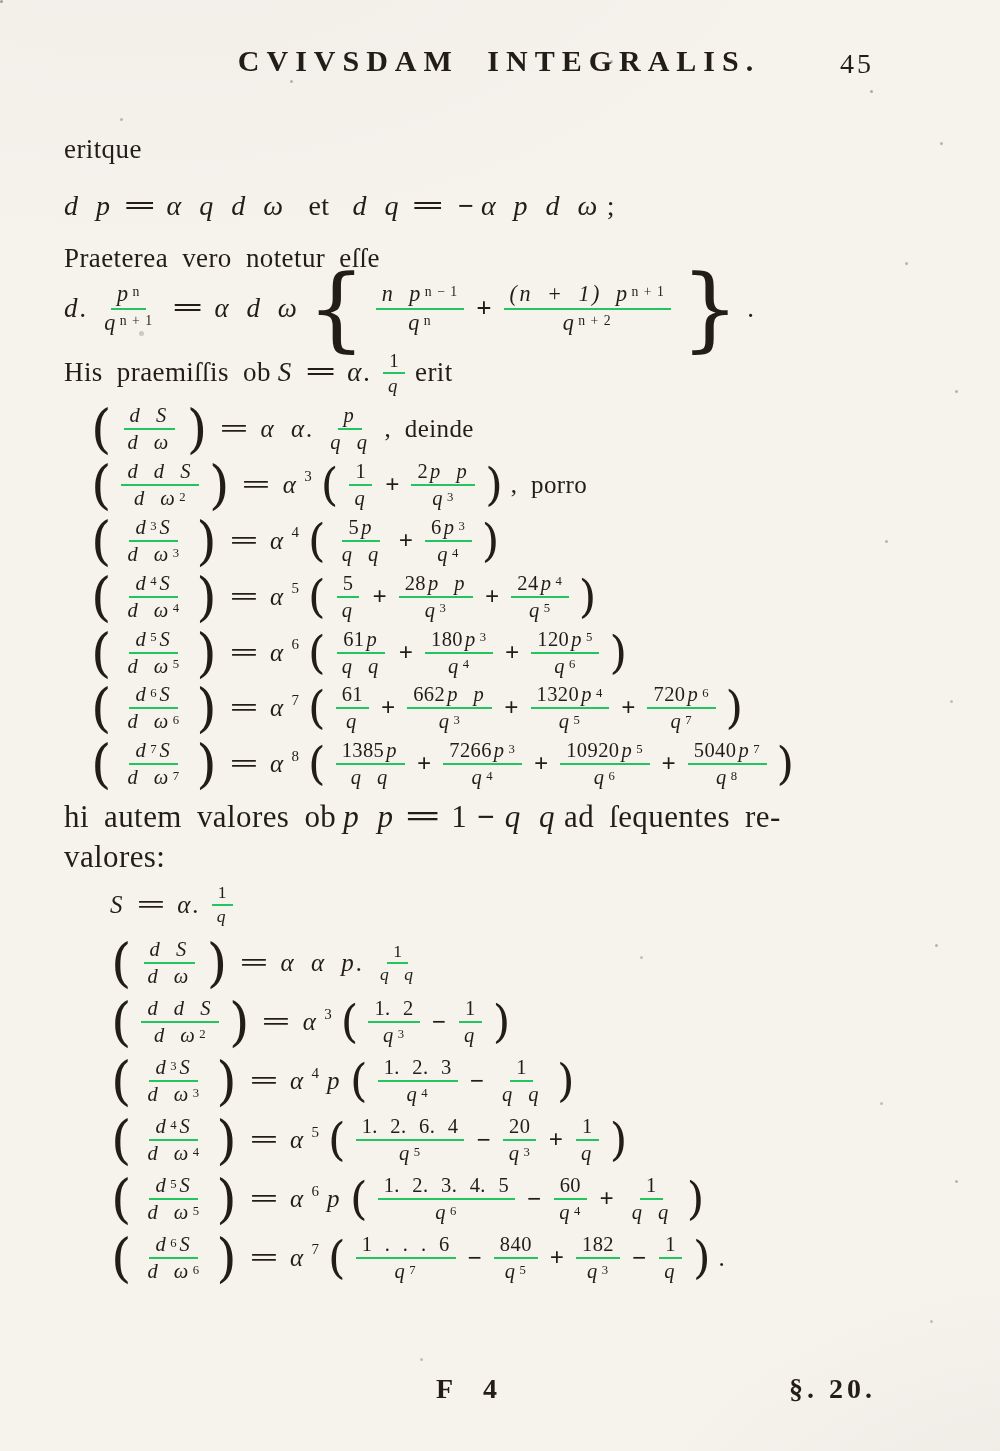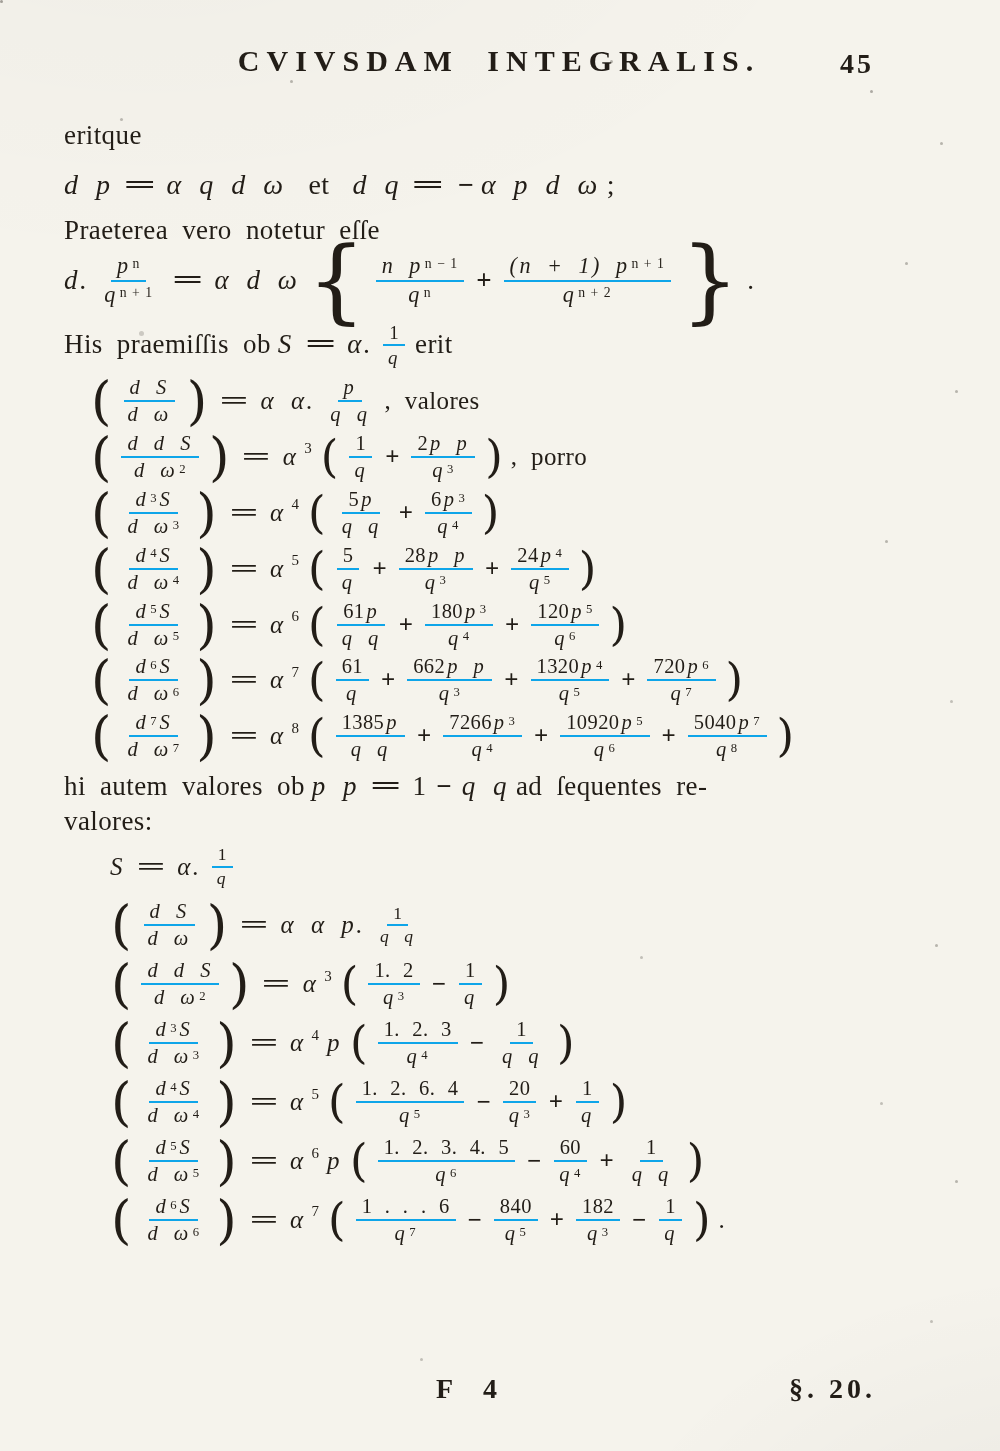--- a/index.html
+++ b/index.html
@@ -10,52 +10,52 @@
     background:
       radial-gradient(1200px 700px at 15% -10%, rgba(0,0,0,0.025), transparent 60%),
       radial-gradient(900px 650px at 108% 112%, rgba(0,0,0,0.05), transparent 55%),
       #f5f3ec;
   }
   .sheet{position:relative;padding:44px 66px 0 64px}
 
   
   .hdr{position:relative;text-align:center;height:46px}
   .title{font-size:30px;font-weight:700;letter-spacing:7px;word-spacing:14px}
-  .pagenum{position:absolute;right:60px;top:4px;font-size:28px;letter-spacing:3px;font-weight:700}
+  .pagenum{position:absolute;right:60px;top:4px;font-size:28px;letter-spacing:3px;font-weight:400}
 
   
   .para{font-size:27px;margin:0;word-spacing:7px;letter-spacing:0.4px}
-  #p-eritque{margin:30px 0 4px}
+  #p-eritque{margin:44px 0 4px}
   #p-praeterea{margin:4px 0 2px}
 
   
   .fline{display:flex;align-items:center;column-gap:7px;white-space:nowrap;font-size:26px}
   .rom{letter-spacing:0.4px;word-spacing:7px}
   .var{font-style:italic;letter-spacing:2.5px;word-spacing:6px}
   .op{margin:0 3px;font-weight:600}
   .op.eq{display:inline-block;transform:scaleX(2.05);margin:0 12px}
   .sp{font-size:0.6em;transform:translateY(-0.55em);margin-left:-1px;letter-spacing:1px}
   .frac{display:inline-flex;flex-direction:column;align-items:center;font-size:0.82em;line-height:1.12;margin:0 2px}
   .frac.sm{font-size:0.7em}
-  .fn{display:block;border-bottom:2px solid #0ea5e9;padding:0 5px 1px;}
+  .fn{display:block;border-bottom:2px solid #22c55e;padding:0 5px 1px;}
   .fd{display:block;padding:1px 5px 0;text-align:center}
   .fn>span,.fd>span{margin:0 1px}
   .frac .sp{transform:none;position:relative;top:-0.33em;font-size:0.62em}
   .big{line-height:0;align-self:center;font-family:"DejaVu Serif",serif;font-weight:400;margin:0 1px}
-  .wordgap{margin:4px 16px}
+  .wordgap{margin:11px 16px}
   .tightop{margin-right:0}
 
   
   .ind-a{margin-left:54px}
   .ind-b{margin-left:34px}
   #blk-intro-eq .fline{margin:14px 0 10px;font-size:28px}
   #blk-diff-eq .fline{margin:8px 0 14px;font-size:27px}
   #blk-his .fline{margin:4px 0 8px;font-size:27px}
   .dlist .fline{margin:0 0 6px 26px;font-size:25px}
-  .redintro .fline{margin:10px 0 4px;font-size:27px}
+  .redintro .fline{margin:10px 0 4px;font-size:31px}
   .redintro .fline.cont{margin:0 0 8px}
   .rlist .fline{margin:0 0 9px 46px;font-size:25px}
   .rlist .fline.first{margin-bottom:12px}
 
   
   .ftr{position:absolute;left:0;bottom:42px;width:100%;height:36px;font-size:28px}
   .catch{position:absolute;left:436px;letter-spacing:12px;font-weight:600}
   .sect{position:absolute;right:124px;letter-spacing:4px;font-weight:600}
 
   
@@ -149,21 +149,21 @@
           <span class="fn"><span class="var">d S</span></span>
           <span class="fd"><span class="var">d ω</span></span>
         </span>
         <span class="big" style="font-size: 2.1em;">)</span>
         <span class="op eq">=</span>
         <span class="var">α α.</span>
         <span class="frac">
           <span class="fn"><span class="var">p</span></span>
           <span class="fd"><span class="var">q q</span></span>
         </span>
-        <span class="rom">, valores</span>
+        <span class="rom">, deinde</span>
       </div>
       <div class="fline">
         <span class="big" style="font-size: 2.1em;">(</span>
         <span class="frac">
           <span class="fn"><span class="var">d d S</span></span>
           <span class="fd"><span class="var">d ω</span><span class="sp">2</span></span>
         </span>
         <span class="big" style="font-size: 2.1em;">)</span>
         <span class="op eq">=</span>
         <span class="var">α</span>

